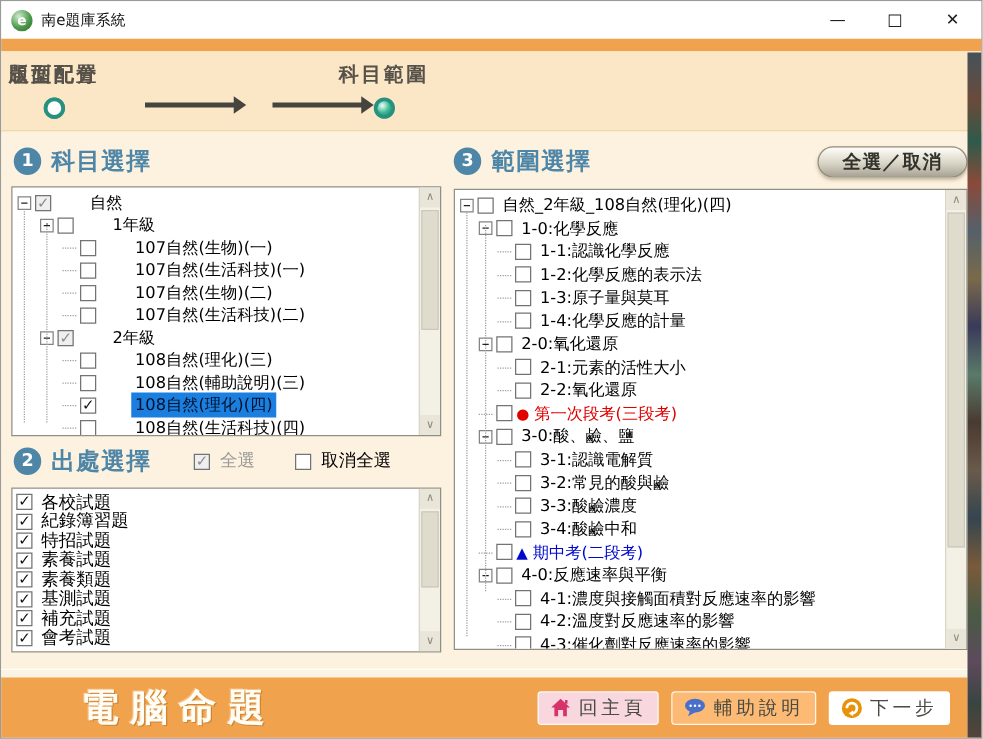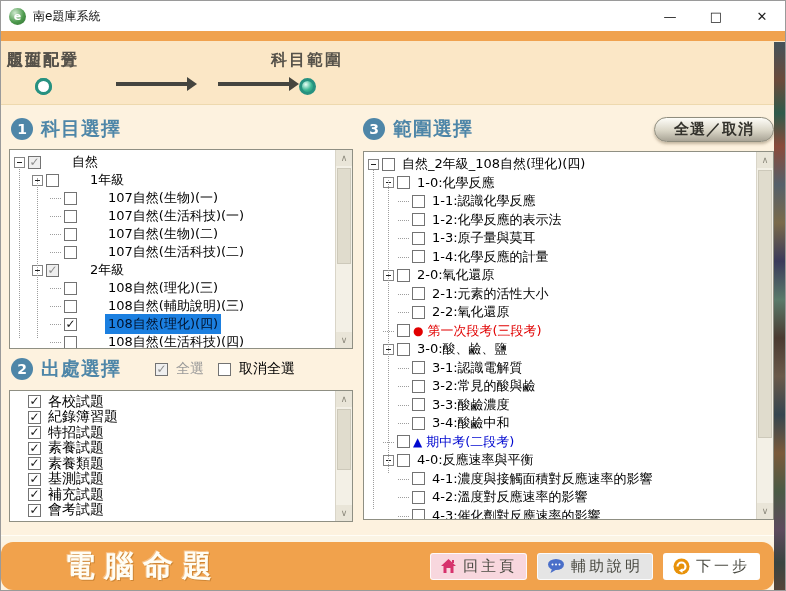--- a/index.html
+++ b/index.html
@@ -68,25 +68,25 @@
   .cb-gray::after { color:#8b8b8b; }
 
   .marker { font-size:12px; margin-right:1px; }
   .lbl { padding:1px 3px; color:#000; }
   .box-subject .lbl { margin-left:24px; }
   .lbl.sel { background:#1b7fe0; color:#00112a; }
   .st-red  .lbl, .st-red  .marker { color:#e10000; }
   .st-blue .lbl, .st-blue .marker { color:#0008d0; }
 
   
-  .srow { display:flex; align-items:center; height:15.5px; font-size:14px; padding-left:18px; white-space:nowrap; overflow:visible; }
+  .srow { display:flex; align-items:center; height:15.5px; font-size:14px; padding-left:3px; white-space:nowrap; overflow:visible; }
   .srow .cb { margin-right:4px; }
 
   
-  .hdr-checks { display:flex; align-items:center; gap:14px; margin-left:26px; font-size:14px; }
+  .hdr-checks { display:flex; align-items:center; gap:32px; margin-left:26px; font-size:14px; }
   .hdr-check { display:flex; align-items:center; gap:5px; }
   .hdr-check .lbl { margin:0; padding:0; }
   .hdr-check.grayed .lbl { color:#9a9a9a; }
 
   
   .pill-btn { margin-left:auto; width:120px; height:25px; border-radius:13px;
     background:linear-gradient(180deg,#fefdf8 0%,#d9d5c6 55%,#a9a496 100%);
     border:1px solid #8f8d7e; box-shadow:0 2px 3px rgba(90,70,40,.35);
     font-size:15px; font-weight:bold; color:#33322c; display:flex; align-items:center; justify-content:center; letter-spacing:1px; }
 
@@ -95,28 +95,28 @@
   .sb-btn { height:16px; background:#e9e5d8; color:#8b887b; font-size:9px; display:flex; align-items:center; justify-content:center; }
   .sb-track { flex:1; position:relative; }
   .sb-thumb { position:absolute; left:1px; right:1px; background:#e0dccd; border:1px solid #cdc9ba; }
   .box-subject .sb-thumb { top:2px; height:58%; }
   .box-source  .sb-thumb { top:2px; height:62%; }
   .box-range   .sb-thumb { top:2px; height:80%; }
   .sb-btn.down { margin-top:auto; }
 
   
   .footer-sep { position:absolute; top:534px; left:0; right:11px; height:7px; background:#fbf4e4; border-top:1px solid #fffdf6; }
-  .footer { position:absolute; top:541px; left:0; right:11px; bottom:0; background:#f1a24c; display:flex; align-items:center;border-radius:12px; }
+  .footer { position:absolute; top:541px; left:0; right:11px; bottom:0; background:#f1a24c; display:flex; align-items:center; }
   .brand { margin-left:64px; font-size:30px; font-weight:bold; color:#fffdf4; letter-spacing:9px;
     text-shadow:1px 1px 0 rgba(201,130,50,.9), -1px -1px 0 rgba(255,255,255,.35); }
   .fbtns { margin-left:auto; margin-right:14px; display:flex; gap:10px; }
   .fbtn { height:27px; display:flex; align-items:center; gap:6px; padding:0 9px; border-radius:3px;
     border:1px solid rgba(255,255,255,.85); font-size:15px; font-weight:normal; color:#4a4a42; letter-spacing:3px; }
   .fbtn.home { background:#f8d7de; }
-  .fbtn.help { background:#e5e5e5; }
+  .fbtn.help { background:#fdba74; }
   .fbtn.next { background:#ffffff; }
   .fbtn svg { flex:0 0 auto; }
 
   
   .desktop-strip { position:absolute; top:41px; right:0; width:11px; bottom:0;
     background:linear-gradient(180deg,#44525a 0%,#6b4a3a 7%,#2e5a4a 13%,#8a4a3a 19%,#55606a 26%,#7a6a4a 33%,#3a3a5a 40%,#5a7a6a 47%,#4a3a30 54%,#6a5a4a 61%,#35454f 68%,#7a5a3a 75%,#4a5a45 82%,#5d4a5d 89%,#3a4440 95%,#55443a 100%); }
 </style>
 </head>
 <body>
 

